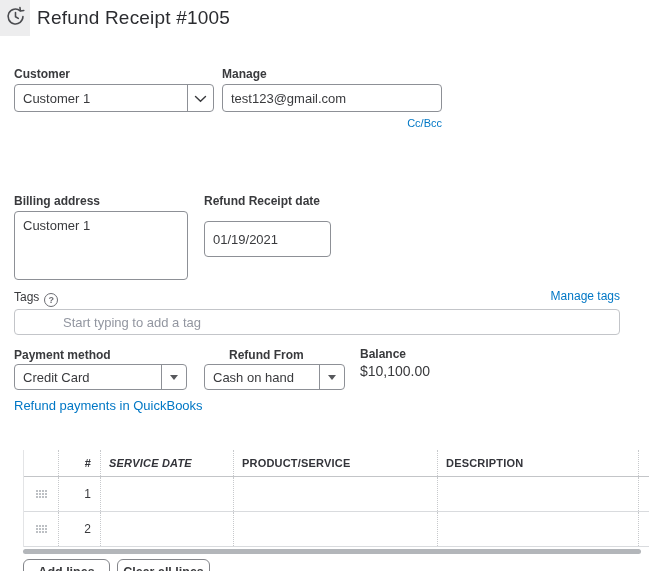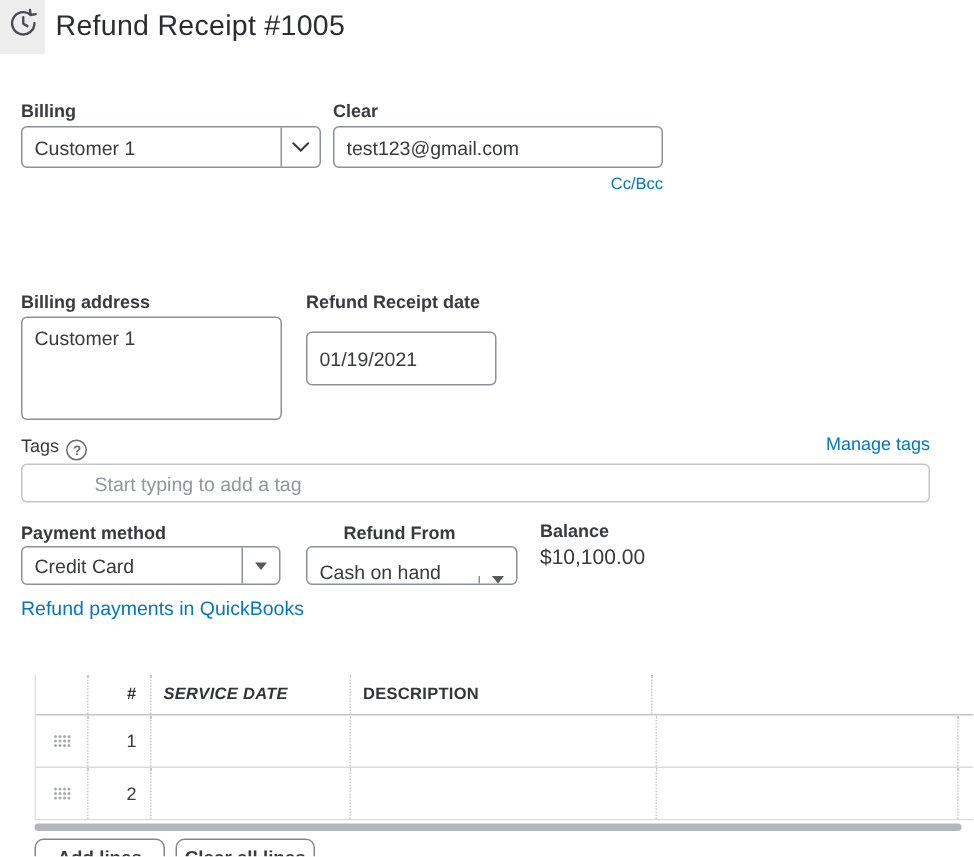--- a/index.html
+++ b/index.html
@@ -70,33 +70,33 @@
     <span>
       <svg width="21" height="21" viewBox="0 0 24 24" fill="none" stroke="#4a4b4f" stroke-width="1.8" stroke-linecap="round" stroke-linejoin="round">
         <path d="M20.5 12a8.5 8.5 0 1 1-3.1-6.55"></path>
         <polyline points="17.1,1.8 17.6,5.7 21.5,5.1"></polyline>
         <path d="M12 7.4v4.9l3.2 1.9"></path>
       </svg>
     </span>
   </div>
   <div class="page-title">Refund Receipt #1005</div>
 
-  <div class="field-label" style="left:14px; top:67px;">Billing</div>
+  <div class="field-label" style="left:14px; top:67px;">Customer</div>
   <div class="combo" style="left:14px; top:84px; width:200px; height:28px;">
     <input type="text" value="Customer 1" style="">
     <span class="arrow" style="width:26px;">
       <span>
         <svg width="13" height="8" viewBox="0 0 13 8" fill="none" stroke="#393A3D" stroke-width="1.4" stroke-linecap="round">
             <polyline points="1.5,1.5 6.5,6.3 11.5,1.5"></polyline>
           </svg>
       </span>
     </span>
   </div>
 
-  <div class="field-label" style="left:222px; top:67px;">Clear</div>
+  <div class="field-label" style="left:222px; top:67px;">Manage</div>
   <input class="qb-input" style="position: absolute; left: 222px; top: 84px; width: 220px; height: 28px;" value="test123@gmail.com">
   <div style="position:absolute; left:222px; top:117px; width:220px; text-align:right; font-size:11px;">
     <span class="link">Cc/Bcc</span>
   </div>
 
   <div class="field-label" style="left:14px; top:194px;">Billing address</div>
   <textarea class="qb-input" style="position: absolute; left: 14px; top: 211px; width: 174px; height: 69px;">Customer 1</textarea>
 
   <div class="field-label" style="left:204px; top:194px;">Refund Receipt date</div>
   <input class="qb-input" style="position: absolute; left: 204px; top: 221px; width: 127px; height: 36px;" value="01/19/2021">
@@ -111,39 +111,40 @@
 
   <div class="field-label" style="left:14px; top:348px;">Payment method</div>
   <div class="combo" style="left:14px; top:364px; width:173px; height:26px;">
     <input type="text" value="Credit Card" style="">
     <span class="arrow" style="width:25px;">
       <span class="tri"></span>
     </span>
   </div>
 
   <div class="field-label" style="left:204px; top:348px;padding-left:25px;">Refund From</div>
-  <div class="combo" style="left:204px; top:364px; width:141px; height:26px;align-items:flex-end;">
+  <div class="combo" style="left:204px; top:364px; width:141px; height:26px;">
     <input type="text" value="Cash on hand" style="">
     <span class="arrow" style="width:25px;">
       <span class="tri"></span>
     </span>
   </div>
 
   <div class="field-label" style="left:360px; top:347px;">Balance</div>
   <div class="balance-value" style="left:360px; top:363px;">$10,100.00</div>
 
   <div style="position:absolute; left:14px; top:398px; font-size:13px;">
     <span class="link">Refund payments in QuickBooks</span>
   </div>
 
   <div class="grid">
     <div class="grid-row grid-header">
       <div class="cell c-handle"></div>
       <div class="cell c-num">#</div>
       <div class="cell c-date">SERVICE DATE</div>
+      <div class="cell c-prod">PRODUCT/SERVICE</div>
       <div class="cell c-desc">DESCRIPTION</div>
       <div class="cell c-stub"></div>
     </div>
 
     <div class="grid-row grid-body-row">
       <div class="cell c-handle">
         <span class="drag-dots"></span>
       </div>
       <div class="cell c-num">1</div>
       <div class="cell c-date"></div>

